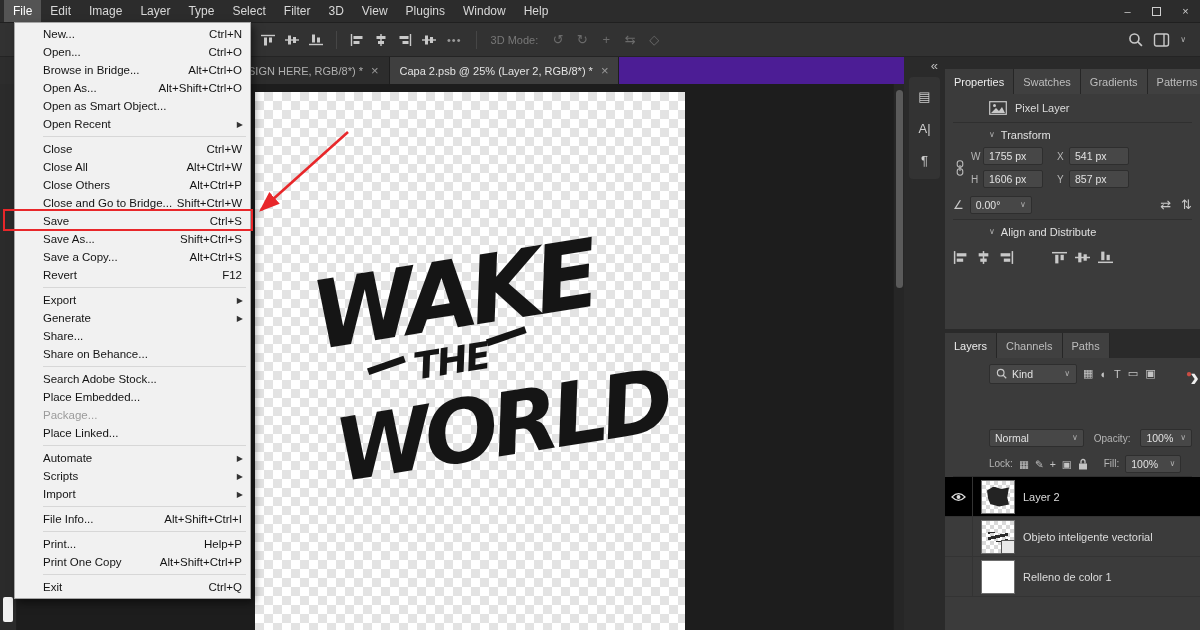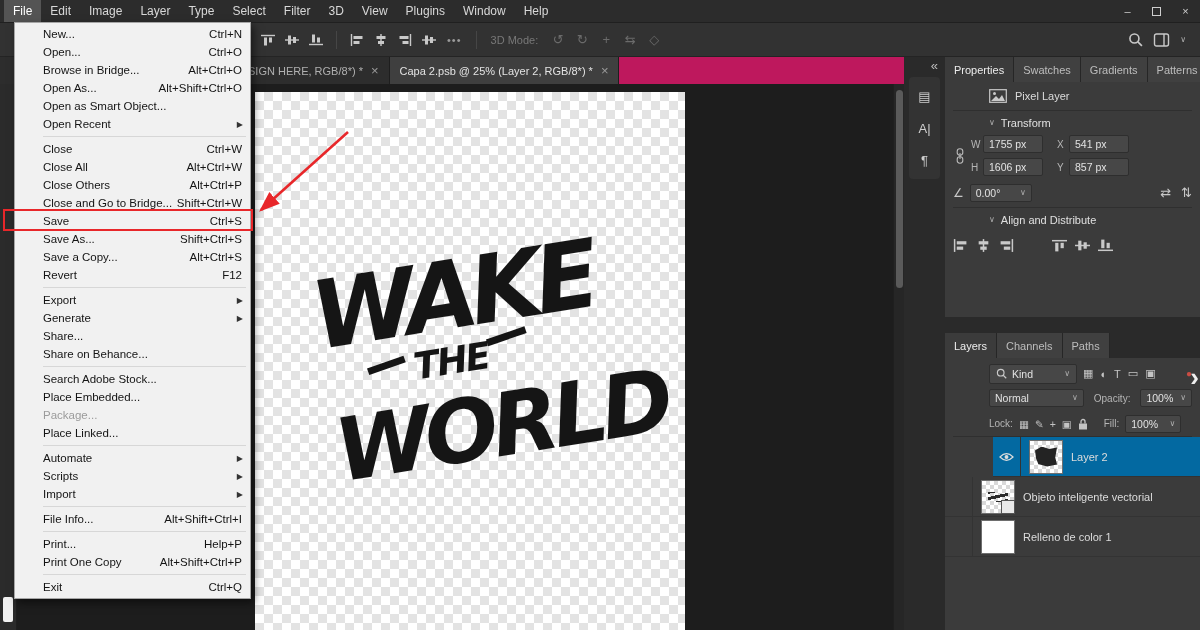--- a/index.html
+++ b/index.html
@@ -30,21 +30,21 @@
   .g3d { width:24px; height:22px; display:flex; align-items:center; justify-content:center;
          color:#6b6b6b; font-size:13px; }
   .opt-right { margin-left:auto; display:flex; align-items:center; padding-right:14px; gap:10px; }
   .opt-right svg { color:#c9c9c9; }
   .search-ic { width:15px; height:15px; }
   .ws-ic { width:17px; height:14px; }
   .caret { display:inline-block; font-size:8px; color:#aeaeae; line-height:1; }
   .caret::before { content:"\2228"; }
 
   
-  .tabbar { position:absolute; left:0; top:57px; width:904px; height:27px; background:#be185d;
+  .tabbar { position:absolute; left:0; top:57px; width:904px; height:27px; background:#4c1d95;
             display:flex; align-items:stretch; z-index:10; }
   .doc-tab { display:flex; align-items:center; padding:0 10px; font-size:11px; color:#b0b0b0;
              background:#2d2d2d; border-right:1px solid #1e1e1e; white-space:nowrap; }
   .doc-tab:nth-of-type(1) { padding-left:248px; }
   .doc-tab.active { background:#3f3f3f; color:#e3e3e3; }
   .doc-tab .close { margin-left:8px; font-size:13px; color:#9a9a9a; }
 
   
   .toolstrip { position:absolute; left:0; top:84px; width:17px; bottom:0; background:#2b2b2b;
                border-right:1px solid #1f1f1f; }
@@ -87,21 +87,21 @@
   .collapse-btn { position:absolute; top:1px; right:7px; color:#bdbdbd; font-size:13px; }
   .collapse-btn::before { content:"\00AB"; }
   .cpanel-box { position:absolute; top:20px; left:5px; width:31px; background:#333333;
                 border-radius:4px; padding:3px 0; }
   .cp-icon { width:31px; height:32px; display:flex; align-items:center; justify-content:center;
              color:#cfcfcf; font-size:13px; }
 
   
   .panels { position:absolute; left:945px; top:57px; right:0; bottom:0; background:#2a2a2a; }
   .pgroup { position:absolute; left:0; right:0; }
-  .props-group { top:0; height:260px; }
+  .props-group { top:12px; height:260px; }
   .layers-group { top:276px; bottom:0; }
   .panel-tabs { display:flex; height:25px; }
   .panel-tab { padding:0 9px; display:flex; align-items:center; font-size:11px; color:#bdbdbd;
                background:#404040; border-right:1px solid #262626; }
   .panel-tab.active { background:#3b3b3b; color:#ececec; }
   .pbody { background:#3b3b3b; position:absolute; left:0; right:0; top:25px; bottom:0; padding:0 8px; }
   .props-group .pbody { height:235px; bottom:auto; }
 
   .prow { display:flex; align-items:center;padding-left:36px; }
   .pixel-row { height:29px; gap:8px; border-bottom:1px solid #2f2f2f; font-size:11px; color:#dcdcdc; }
@@ -129,35 +129,35 @@
 
   .filter-row { height:27px; gap:6px; padding-top:4px; }
   .kindbox { display:flex; align-items:center; gap:5px; background:#474747; border:1px solid #2e2e2e;
              height:20px; padding:0 6px; border-radius:2px; width:88px; font-size:10.5px; color:#e2e2e2; }
   .kindbox svg { width:11px; height:11px; color:#c9c9c9; }
   .kindbox .caret { margin-left:auto; }
   .fl-icons { display:flex; gap:7px; align-items:center; }
   .fl-ic { font-size:11px; color:#c4c4c4; }
   .filter-dot { margin-left:auto; color:#c94c43; font-size:10px; }
   .filter-dot::before { content:"\25CF"; }
-  .blend-row { height:26px; gap:10px; }
+  .blend-row { height:26px; gap:10px;margin-top:40px; }
   .blendbox { width:104px; }
   .blendbox span:first-child { margin-right:auto; }
   .plabel { font-size:10px; color:#b5b5b5; }
   .pctbox { width:56px; }
   .pctbox .caret { margin-left:auto; }
   .lock-row { height:26px; gap:6px; border-bottom:1px solid #2f2f2f; }
   .lock-icons { display:flex; gap:6px; align-items:center; }
   .lk-ic { font-size:10.5px; color:#c4c4c4; }
   .padlock { width:10px; height:12px; color:#c4c4c4; }
   .fill-label { margin-left:10px; }
 
   .layer-list { margin:0 -8px; }
   .layer-row { display:flex; align-items:stretch; height:40px; border-bottom:1px solid #333; }
-  .layer-row.selected { background:#0369a1;margin-left:48px; }
+  .layer-row.selected { background:#000000; }
   .eye-cell { width:28px; display:flex; align-items:center; justify-content:center;
               border-right:1px solid #333; }
   .eye-ic { width:15px; height:10px; color:#dcdcdc; visibility:hidden; }
   .layer-row.visible .eye-ic { visibility:visible; }
   .thumb-cell { padding:0 8px; display:flex; align-items:center; }
   .thumb { width:34px; height:34px; border:1px solid #6e6e6e; position:relative; background:#fff;
            background-image:repeating-conic-gradient(#d9d9d9 0 25%, #ffffff 0 50%);
            background-size:8px 8px; }
   .thumb[data-thumb="artwork"]::after { content:""; position:absolute; left:5px; right:5px; top:6px;
            bottom:6px; background:#232323;

